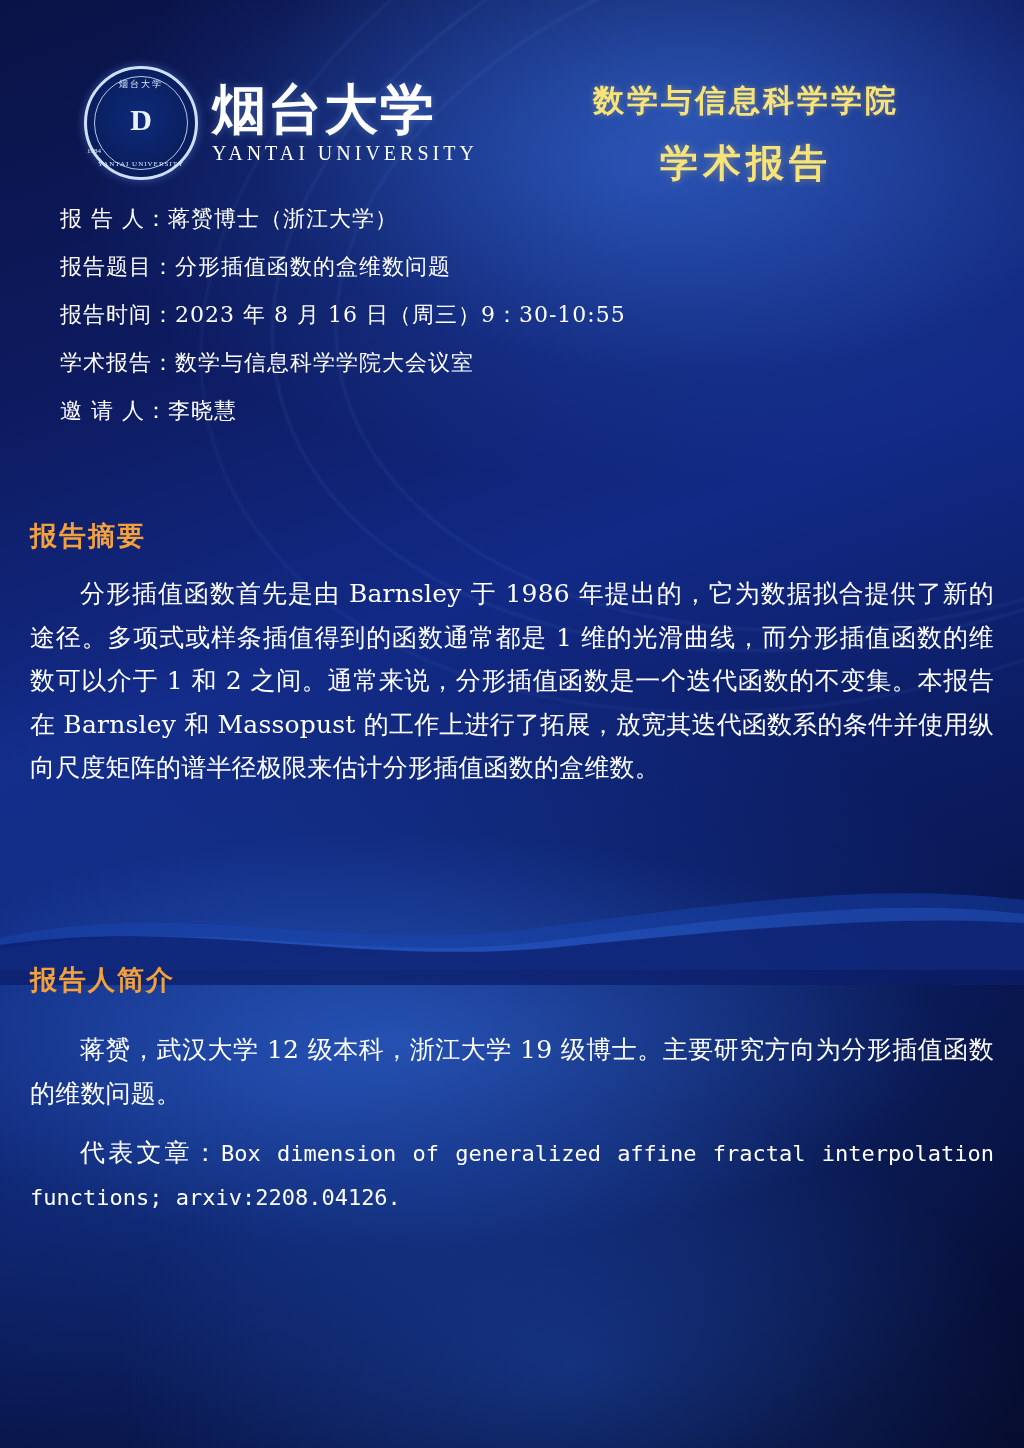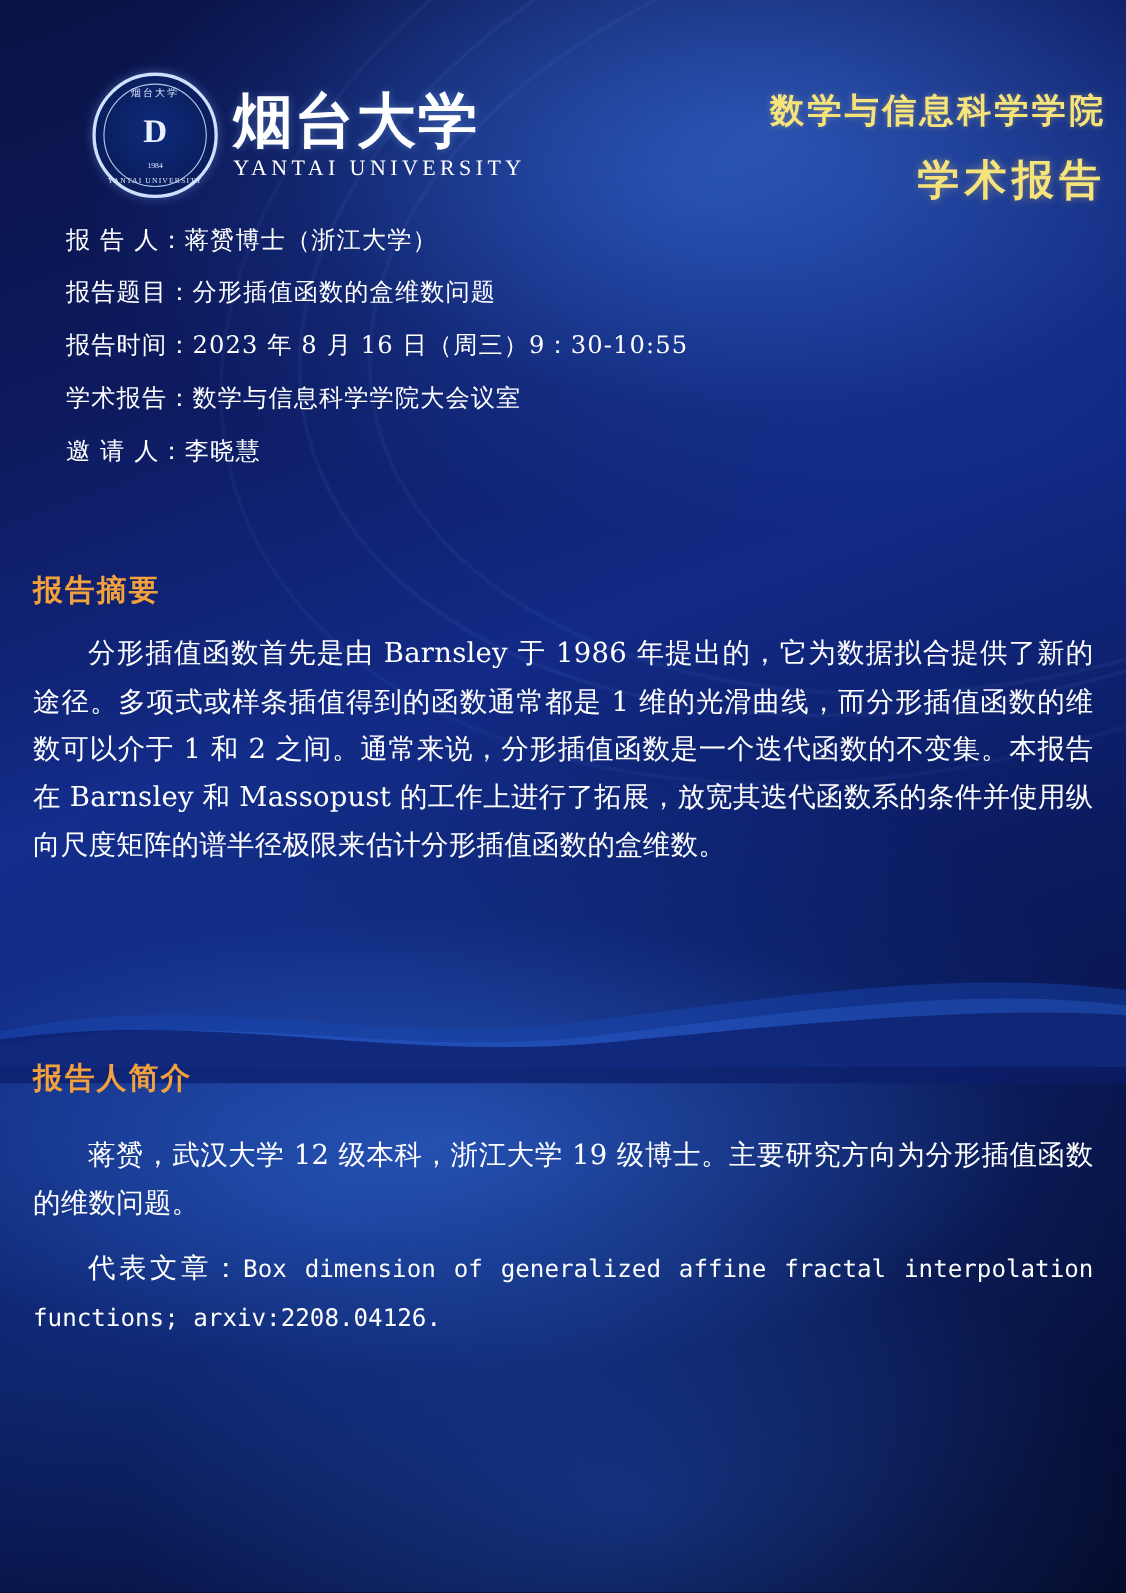--- a/index.html
+++ b/index.html
@@ -121,21 +121,20 @@
     position: absolute;
     bottom: 9px; left: 0; width: 100%;
     text-align: center;
     font-size: 7px;
     color: #dce9ff;
     letter-spacing: 1px;
   }
   .seal .year {
     position: absolute;
     bottom: 22px; left: 0; width: 100%;
-    text-align: center;
     font-size: 7px;
     color: #dce9ff;
   }
   .uni-names {
     margin-left: 14px;
     display: flex;
     flex-direction: column;
     justify-content: center;
   }
   .uni-cn {
@@ -152,21 +151,21 @@
     letter-spacing: 4px;
     color: #ffffff;
     margin-top: 4px;
     text-align: center;
     font-family: "Liberation Serif", serif;
   }
   .title-block {
     position: absolute;
     left: 470px; top: 22px;
     width: 520px;
-    text-align: right;
+    text-align: center;
   }
   .dept-title {
     font-size: 31px;
     font-weight: bold;
     color: #f6e47a;
     letter-spacing: 3px;
     font-family: "DejaVu Sans", "Liberation Sans", sans-serif;
     text-shadow: 0 0 6px rgba(255,220,110,0.35);
   }
   .report-title {

